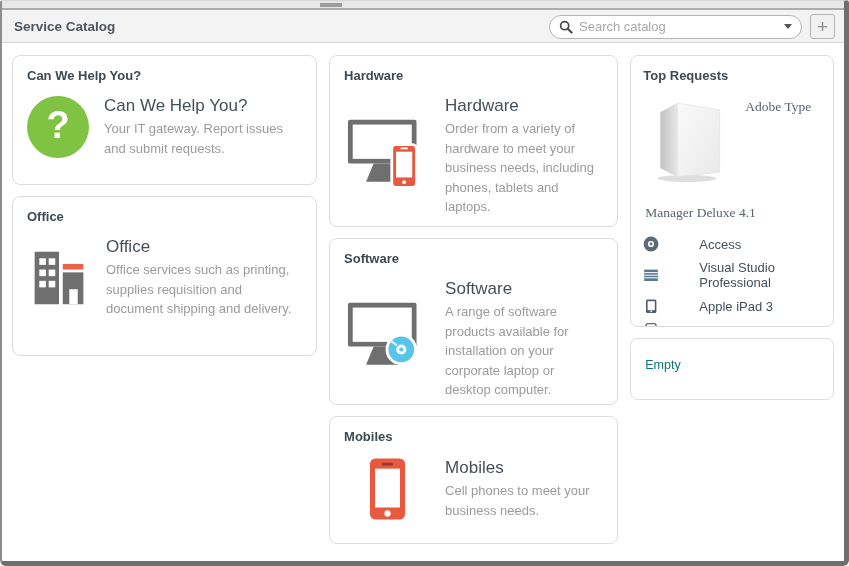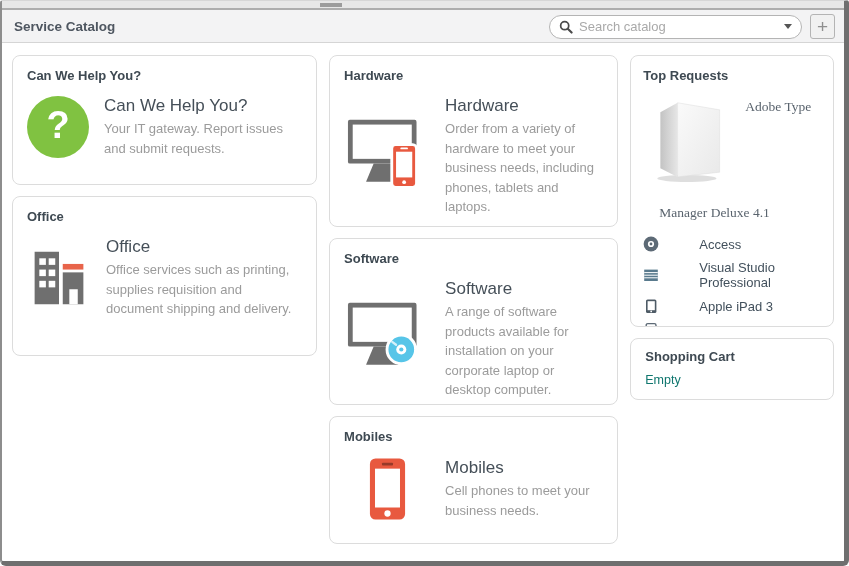--- a/index.html
+++ b/index.html
@@ -93,21 +93,21 @@
     width:62px; height:62px; border-radius:50%;
     background:#80c241; color:#fff;
     font-size:38px; font-weight:bold;
     display:flex; align-items:center; justify-content:center;
     padding-bottom:4px;
   }
   
   .featured { position:relative; height:145px; cursor:pointer;font-family:Liberation Serif, serif; }
   .box-img  { position:absolute; left:8px; top:6px; width:78px; height:104px; }
   .feat-right { position:absolute; left:102px; top:16px; font-size:13.5px; color:#5a646e; }
-  .feat-below { position:absolute; left:16px; top:122px; font-size:13.5px; color:#5a646e; }
+  .feat-below { position:absolute; left:2px; top:122px; font-size:13.5px; color:#5a646e; }
   .tr-item { display:flex; align-items:center; margin-top:8px; cursor:pointer;gap:32px; }
   .tr-item .ti { width:16px; height:16px; flex:0 0 auto; }
   .tr-label { margin-left:8px; font-size:13px; color:#42505c; }
   
   .cart-status { margin-top:9px; font-size:12.5px; color:#0f766e; }
 </style>
 </head>
 <body>
 
 <div class="frame">
@@ -294,19 +294,18 @@
 
         <div class="tr-item">
           <svg class="ti" viewBox="0 0 16 16">
             <rect x="3.2" y="1.6" width="9.8" height="13.2" rx="1.6" fill="none" stroke="#5d6a76" stroke-width="1.4"></rect>
           </svg>
           <span class="tr-label">Google Nexus 7</span>
         </div>
       </section>
 
       <section class="card card-cart">
-        <h2 class="card-header">Shopping Cart</h2>
         <div class="cart-status">Empty</div>
       </section>
     </div>
 
   </div>
 </div>
 
 </body></html>

